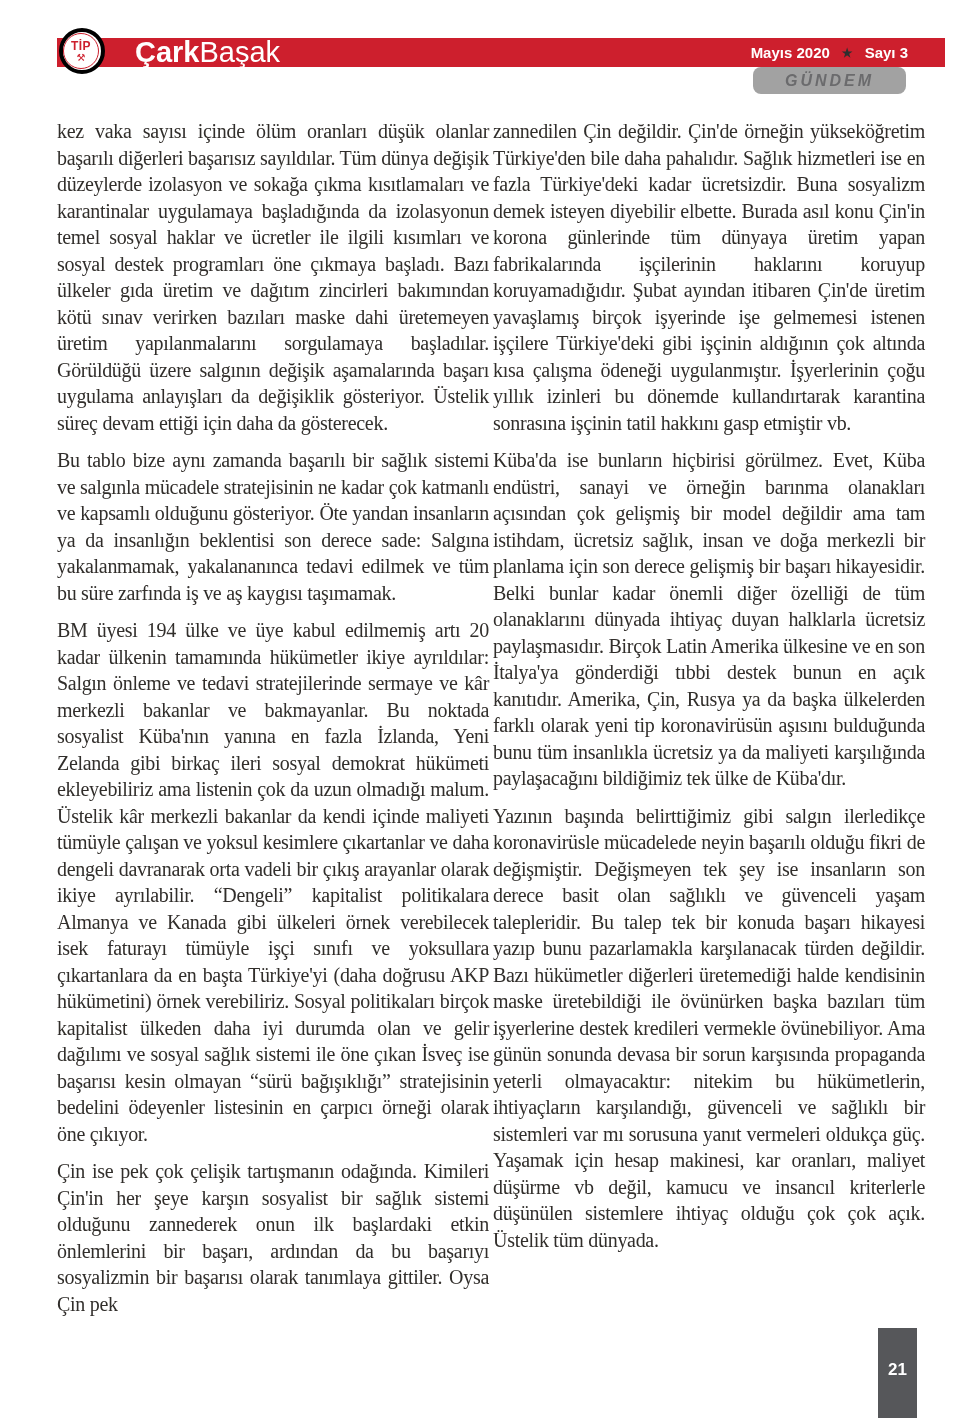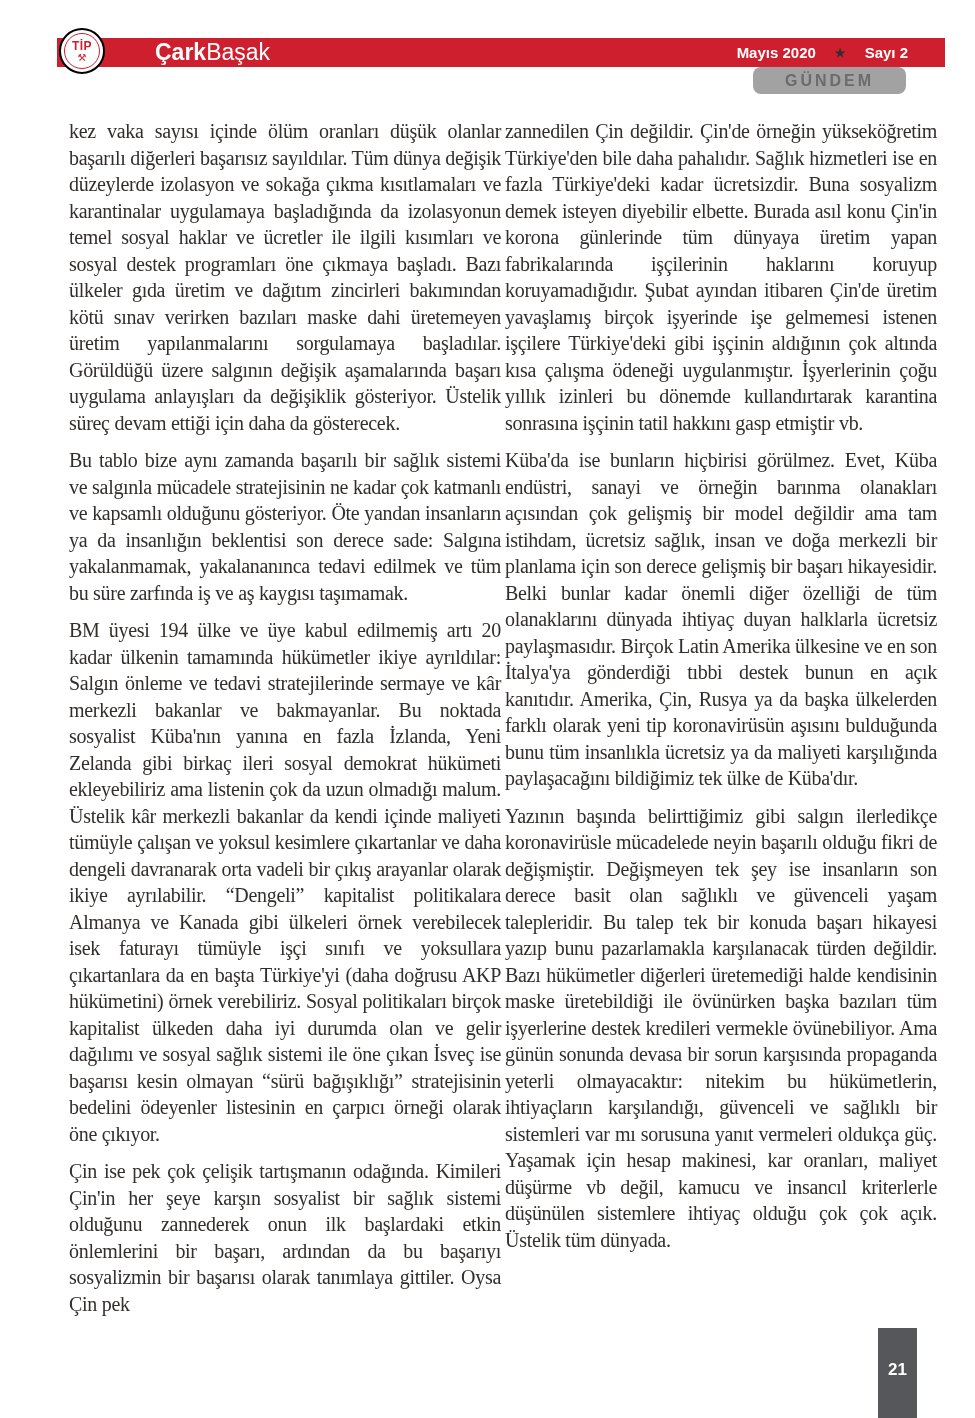--- a/index.html
+++ b/index.html
@@ -9,51 +9,51 @@
     font-family:"Liberation Sans", sans-serif;
   }
 
   
   .header-bar {
     position:absolute; left:57px; top:38px; width:888px; height:29px;
     background:#cd1f2d; display:flex; align-items:center;
   }
   .logo {
     position:absolute; left:2px; top:-10px; width:46px; height:46px;
-    background:#ffffff; border:2px solid #000000; border-radius:50%;
-    box-sizing:border-box; display:flex; align-items:center; justify-content:center;
+    background:#ffffff; border:4px solid #000000; border-radius:50%;
+    box-sizing:border-box; display:flex; align-items:center; 
     z-index:2;
   }
   .logo-inner {
     width:34px; height:34px; border:1px solid #cd1f2d; border-radius:50%;
     display:flex; flex-direction:column; align-items:center; justify-content:center;
   }
   .logo-text { color:#cd1f2d; font-weight:bold; font-size:12px; line-height:1; letter-spacing:0.5px; }
   .logo-glyph { color:#cd1f2d; font-size:10px; line-height:1; margin-top:1px; }
   .masthead {
-    margin-left:98px; color:#ffffff; font-size:23px; line-height:1; white-space:nowrap;
+    margin-left:78px; color:#ffffff; font-size:29px; line-height:1; white-space:nowrap;
   }
   .masthead .bold { font-weight:bold; }
   .masthead .regular { font-weight:normal; }
   .issue-info {
     margin-left:auto; padding-right:37px; color:#ffffff; font-weight:bold;
-    font-size:15px; display:flex; align-items:center; gap:19px; white-space:nowrap;
+    font-size:15px; display:flex; align-items:center; gap:12px; white-space:nowrap;
   }
   .issue-info .star { color:#2f2f2f; font-size:12px; line-height:1; }
 
   .section-badge {
     position:absolute; left:753px; top:67px; width:153px; height:27px;
     background:#a2a2a2; border-radius:8px;
     display:flex; align-items:center; justify-content:center;
-    color:#6b6b6d; font-weight:bold; font-size:16px; letter-spacing:3px;
+    color:#6b6b6d; font-weight:bold; font-size:16px; letter-spacing:3px;font-style:italic;
   }
 
   
   .article {
-    position:absolute; left:69px; top:118px; width:868px;
+    position:absolute; left:57px; top:118px; width:868px;
     display:flex; gap:4px;
   }
   .col { flex:1 1 0; min-width:0; }
   .col p {
     margin:0 0 11px 0;
     font-family:"Liberation Serif", "DejaVu Serif", serif;
     font-size:20px; line-height:26.5px; letter-spacing:-0.3px;
     color:#312e2b; text-align:justify;
   }
 
@@ -75,21 +75,21 @@
         <span class="logo-text">TİP</span>
         <span class="logo-glyph">⚒</span>
       </div>
     </div>
     <div class="masthead">
       <span class="bold">Çark</span><span class="regular">Başak</span>
     </div>
     <div class="issue-info">
       <span>Mayıs 2020</span>
       <span class="star">★</span>
-      <span>Sayı 2</span>
+      <span>Sayı 3</span>
     </div>
   </div>
 
   <div class="section-badge">GÜNDEM</div>
 
   <div class="article">
     <div class="col">
         <p>kez vaka sayısı içinde ölüm oranları düşük olanlar başarılı diğerleri başarısız sayıldılar. Tüm dünya değişik düzeylerde izolasyon ve sokağa çıkma kısıtlamaları ve karantinalar uygulamaya başladığında da izolasyonun temel sosyal haklar ve ücretler ile ilgili kısımları ve sosyal destek programları öne çıkmaya başladı. Bazı ülkeler gıda üretim ve dağıtım zincirleri bakımından kötü sınav verirken bazıları maske dahi üretemeyen üretim yapılanmalarını sorgulamaya başladılar. Görüldüğü üzere salgının değişik aşamalarında başarı uygulama anlayışları da değişiklik gösteriyor. Üstelik süreç devam ettiği için daha da gösterecek.</p>
         <p>Bu tablo bize aynı zamanda başarılı bir sağlık sistemi ve salgınla mücadele stratejisinin ne kadar çok katmanlı ve kapsamlı olduğunu gösteriyor. Öte yandan insanların ya da insanlığın beklentisi son derece sade: Salgına yakalanmamak, yakalananınca tedavi edilmek ve tüm bu süre zarfında iş ve aş kaygısı taşımamak.</p>
         <p>BM üyesi 194 ülke ve üye kabul edilmemiş artı 20 kadar ülkenin tamamında hükümetler ikiye ayrıldılar: Salgın önleme ve tedavi stratejilerinde sermaye ve kâr merkezli bakanlar ve bakmayanlar. Bu noktada sosyalist Küba'nın yanına en fazla İzlanda, Yeni Zelanda gibi birkaç ileri sosyal demokrat hükümeti ekleyebiliriz ama listenin çok da uzun olmadığı malum. Üstelik kâr merkezli bakanlar da kendi içinde maliyeti tümüyle çalışan ve yoksul kesimlere çıkartanlar ve daha dengeli davranarak orta vadeli bir çıkış arayanlar olarak ikiye ayrılabilir. “Dengeli” kapitalist politikalara Almanya ve Kanada gibi ülkeleri örnek verebilecek isek faturayı tümüyle işçi sınıfı ve yoksullara çıkartanlara da en başta Türkiye'yi (daha doğrusu AKP hükümetini) örnek verebiliriz. Sosyal politikaları birçok kapitalist ülkeden daha iyi durumda olan ve gelir dağılımı ve sosyal sağlık sistemi ile öne çıkan İsveç ise başarısı kesin olmayan “sürü bağışıklığı” stratejisinin bedelini ödeyenler listesinin en çarpıcı örneği olarak öne çıkıyor.</p>

